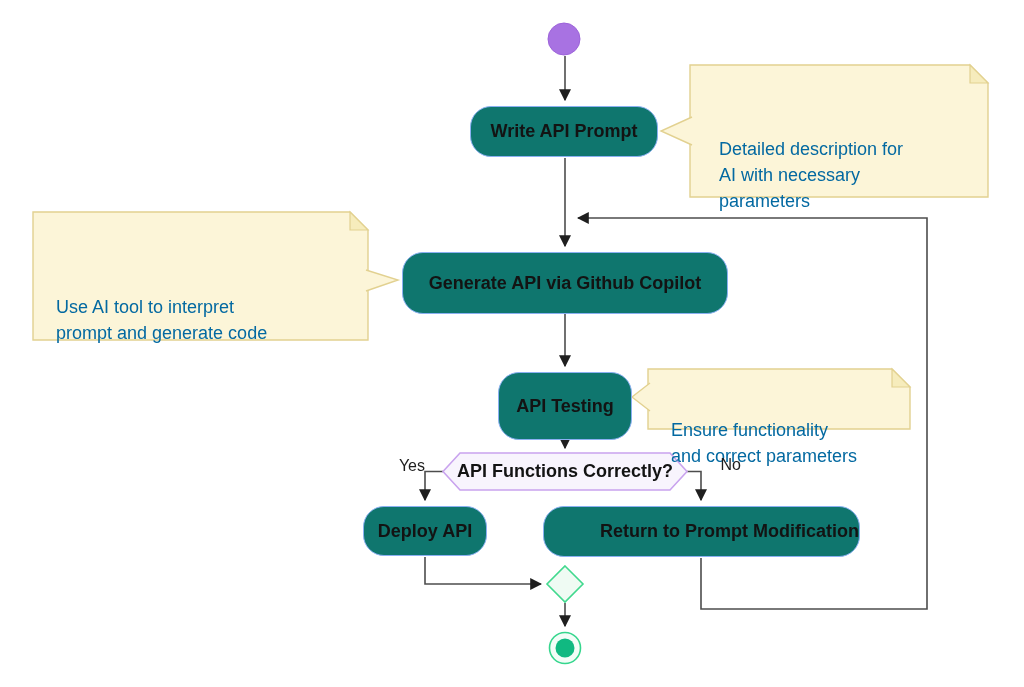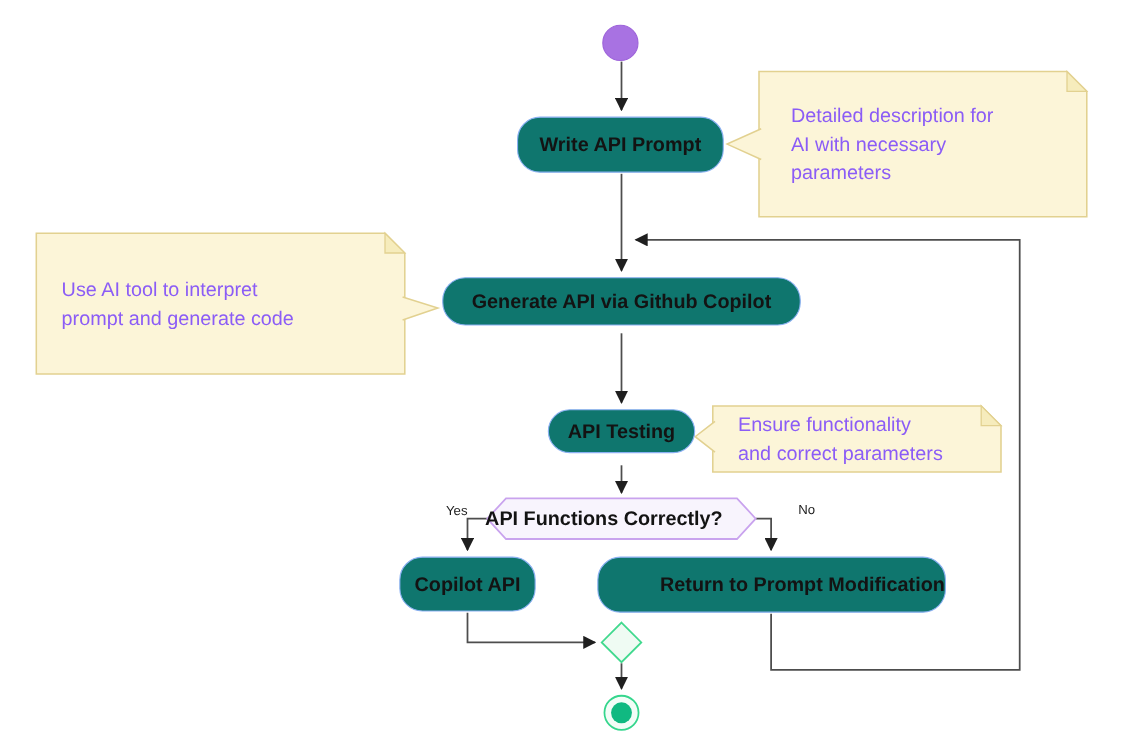--- a/index.html
+++ b/index.html
@@ -32,45 +32,46 @@
     font-size: 18px;
     font-weight: 600;
     color: #131313;
     box-sizing: border-box;
     text-align: center;
   }
   .note-text {
     position: absolute;
     font-size: 18px;
     line-height: 26px;
-    color: #8b5cf6;
+    color: #0369a1;
     white-space: pre-line;
     text-align: left;
+    margin-top: 44px;
   }
   .decision-label {
     position: absolute;
     display: flex;
     align-items: center;
     justify-content: center;
     font-size: 18px;
     font-weight: 600;
     color: #131313;
     text-align: center;
   }
   .edge-label {
     position: absolute;
-    font-size: 12px;
+    font-size: 16px;
     color: #1d1d1d;
   }
   #node-write    { left: 470px; top: 106px; width: 188px; height: 51px; }
-  #node-generate { left: 402px; top: 252px; width: 326px; height: 44px; }
-  #node-testing  { left: 498px; top: 372px; width: 134px; height: 40px; }
+  #node-generate { left: 402px; top: 252px; width: 326px; height: 62px; }
+  #node-testing  { left: 498px; top: 372px; width: 134px; height: 68px; }
   #node-deploy   { left: 363px; top: 506px; width: 124px; height: 50px; }
   #node-return   { left: 543px; top: 506px; width: 317px; height: 51px; justify-content: flex-end; }
-  #decision-text { left: 427px; top: 453px; width: 244px; height: 37px; }
+  #decision-text { left: 443px; top: 453px; width: 244px; height: 37px; }
   #note-text-write    { left: 719px; top: 92px;  width: 250px; }
   #note-text-generate { left: 56px;  top: 250px; width: 290px; }
   #note-text-testing  { left: 671px; top: 373px; width: 230px; }
   #label-yes { left: 391px; top: 457px; width: 34px; text-align: right; }
   #label-no  { left: 707px; top: 456px; width: 34px; text-align: right; }
 </style>
 </head>
 <body>
 
 <div id="canvas">
@@ -127,21 +128,21 @@
   <div id="node-write" class="state-node">
     <span>Write API Prompt</span>
   </div>
   <div id="node-generate" class="state-node">
     <span>Generate API via Github Copilot</span>
   </div>
   <div id="node-testing" class="state-node">
     <span>API Testing</span>
   </div>
   <div id="node-deploy" class="state-node">
-    <span>Copilot API</span>
+    <span>Deploy API</span>
   </div>
   <div id="node-return" class="state-node">
     <span>Return to Prompt Modification</span>
   </div>
 
   <div id="decision-text" class="decision-label">API Functions Correctly?</div>
 
   <div id="note-text-write" class="note-text">Detailed description for
 AI with necessary
 parameters</div>

